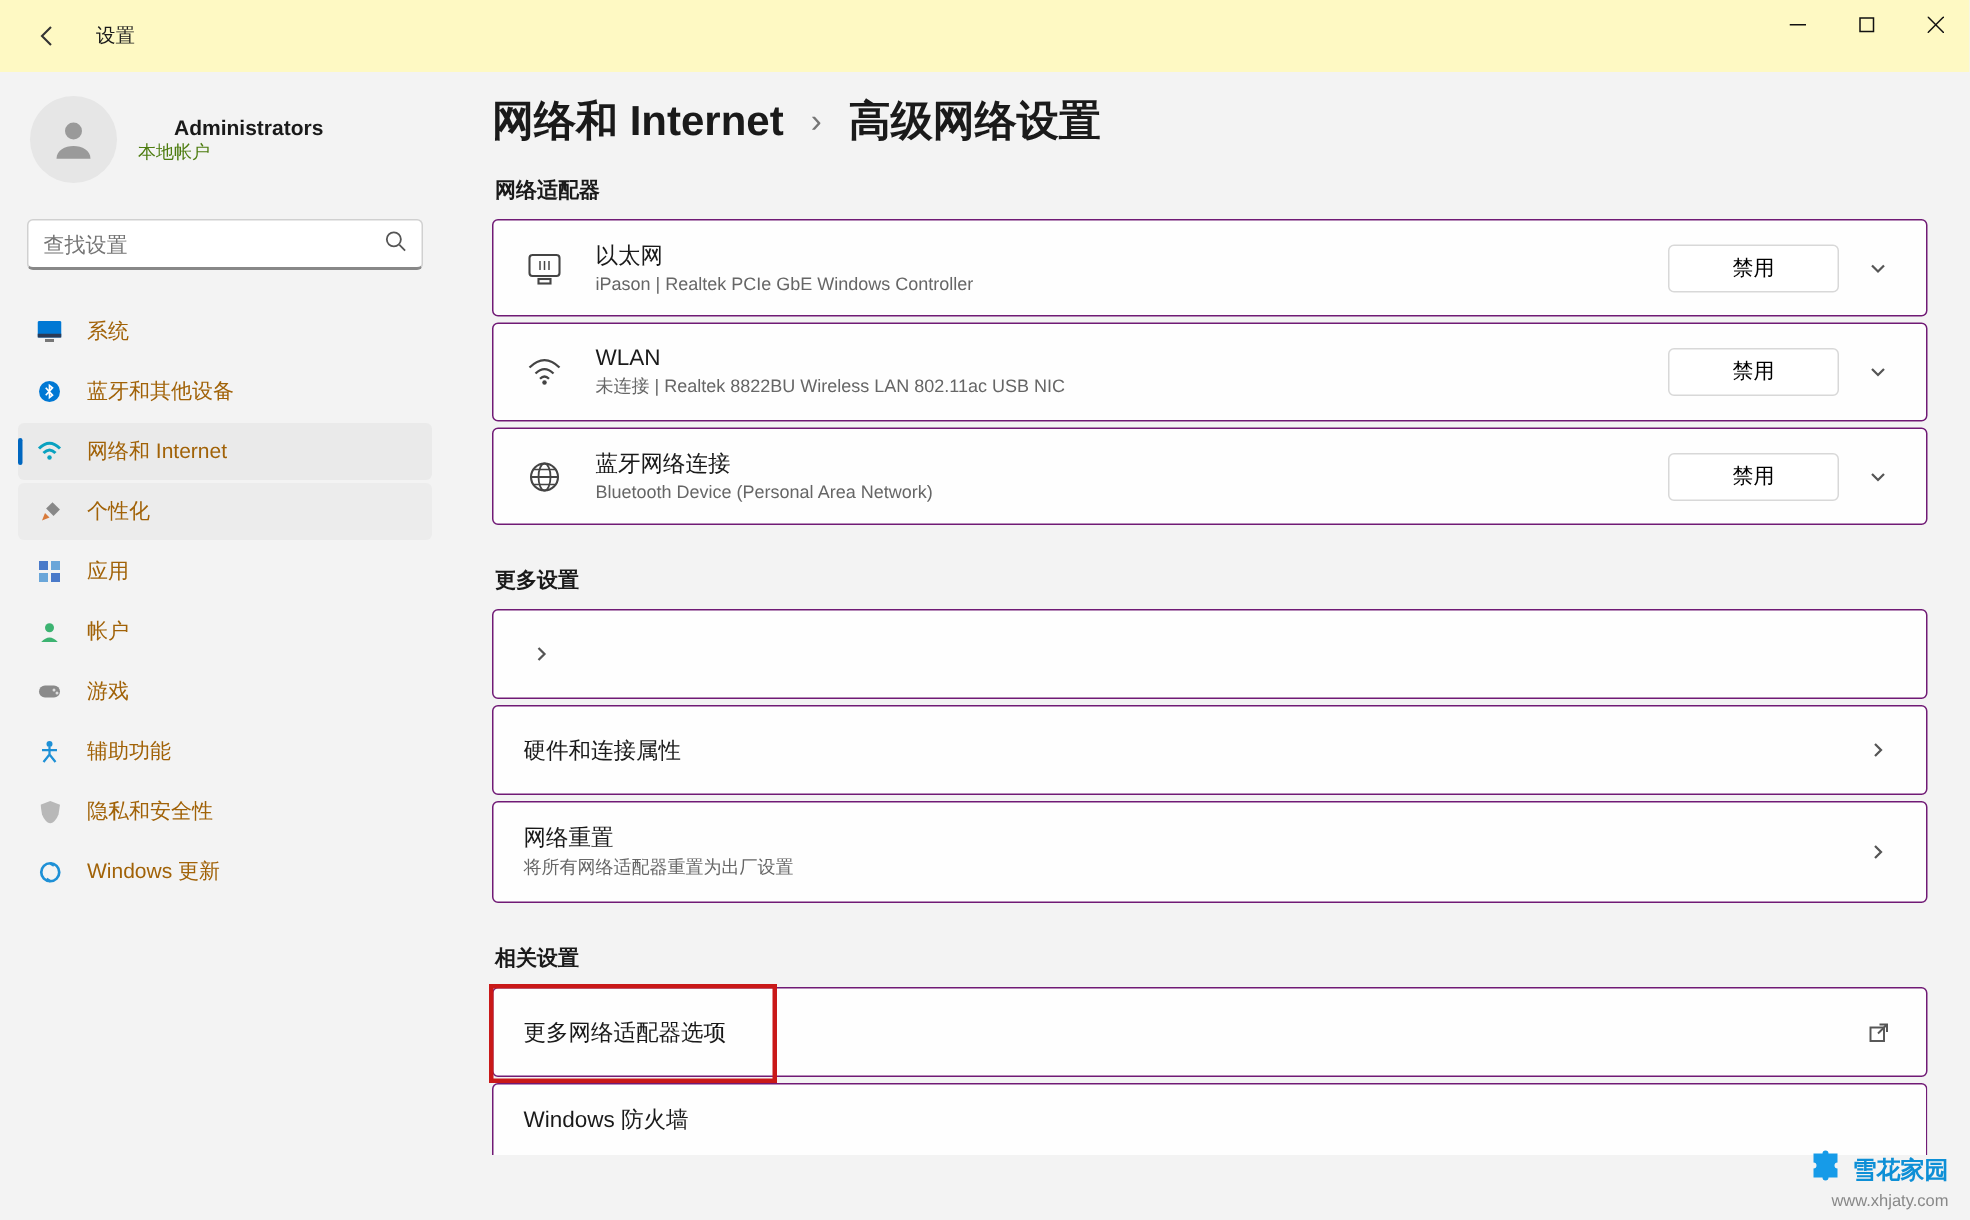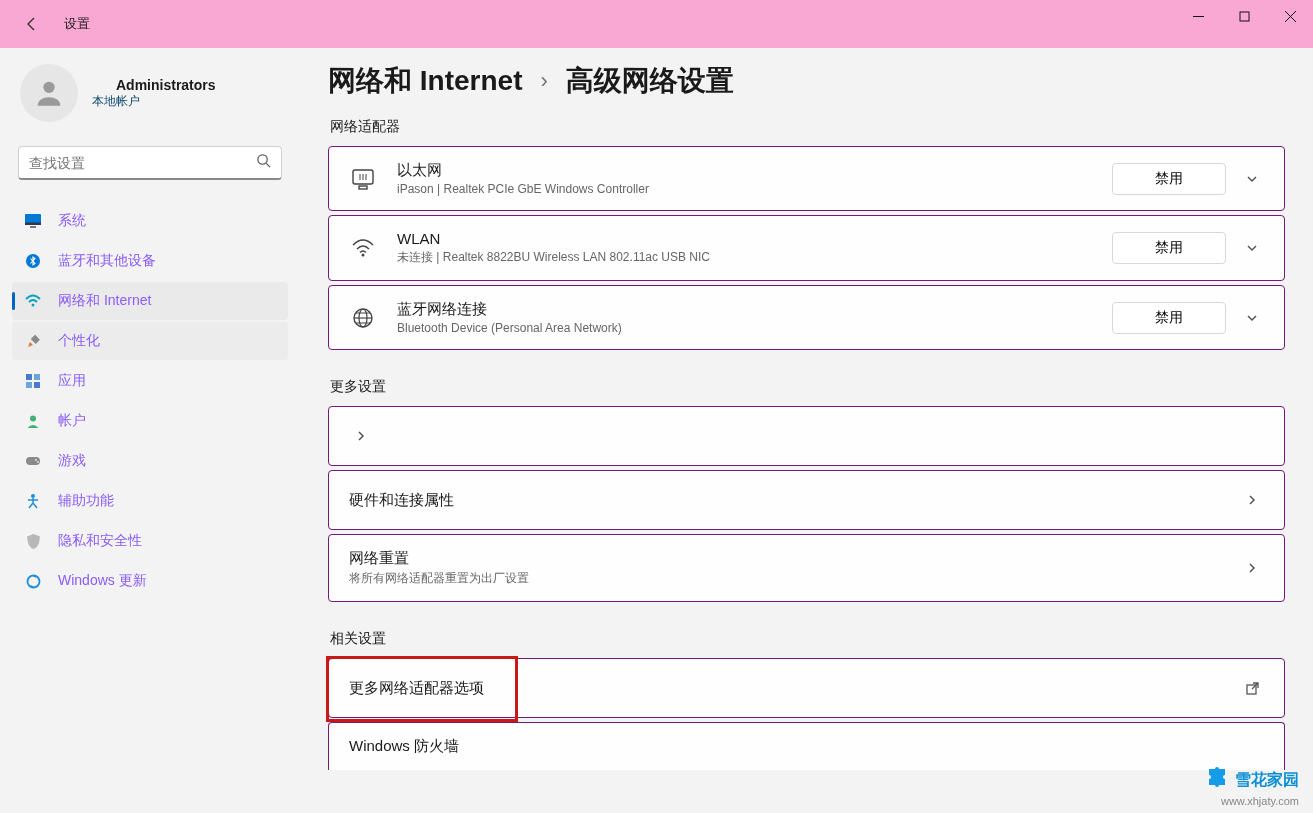--- a/index.html
+++ b/index.html
@@ -8,21 +8,21 @@
       background: #f3f3f3;
       width: 1313px;
       height: 813px;
       overflow: hidden;
       position: relative;
     }
     .titlebar {
       height: 48px;
       display: flex;
       align-items: center;
-      background: #f9a8d4;
+      background: #fef9c3;
       padding-left: 16px;
     }
     .back-btn {
       width: 32px; height: 32px;
       display: flex;
       align-items: center;
       justify-content: center;
       cursor: pointer;
     }
     .title-text {
@@ -60,21 +60,21 @@
     .avatar {
       width: 58px; height: 58px;
       border-radius: 50%;
       background: #e6e6e6;
       display: flex;
       align-items: center;
       justify-content: center;
       margin-right: 14px;
     }
     .user-name { font-size: 14px; font-weight: 600; color: #1a1a1a; margin-left: 24px; }
-    .user-sub { font-size: 12px; color: #0c4a6e; }
+    .user-sub { font-size: 12px; color: #4d7c0f; }
     .search-box {
       display: flex;
       align-items: center;
       background: #fff;
       border: 1px solid #d0d0d0;
       border-bottom: 2px solid #888;
       border-radius: 4px;
       height: 34px;
       padding: 0 10px;
       margin: 0 6px 22px 6px;
@@ -85,21 +85,21 @@
     }
     .nav { display: flex; flex-direction: column; gap: 2px; }
     .nav-item {
       display: flex;
       align-items: center;
       height: 38px;
       padding: 0 12px;
       border-radius: 4px;
       cursor: pointer;
       font-size: 14px;
-      color: #8b5cf6;
+      color: #a16207;
       position: relative;
     }
     .nav-item.active {
       background: #eaeaea;
     }
     .nav-item.active::before {
       content: '';
       position: absolute;
       left: 0; top: 10px;
       width: 3px; height: 18px;
@@ -123,21 +123,21 @@
       align-items: center;
       gap: 18px;
       font-size: 28px;
       font-weight: 600;
       color: #1a1a1a;
       margin-bottom: 18px;
     }
     .breadcrumb .chev { color: #757575; font-weight: 400; font-size: 22px;}
     .section-label {
       font-size: 14px;
-      font-weight: 400;
+      font-weight: 700;
       color: #1a1a1a;
       margin: 6px 0 10px 2px;
     }
     .card-list { display: flex; flex-direction: column; gap: 4px; margin-bottom: 28px;}
     .card {
       background: #fefefe;
       border: 1px solid #701a75;
       border-radius: 4px;
       display: flex;
       align-items: center;

